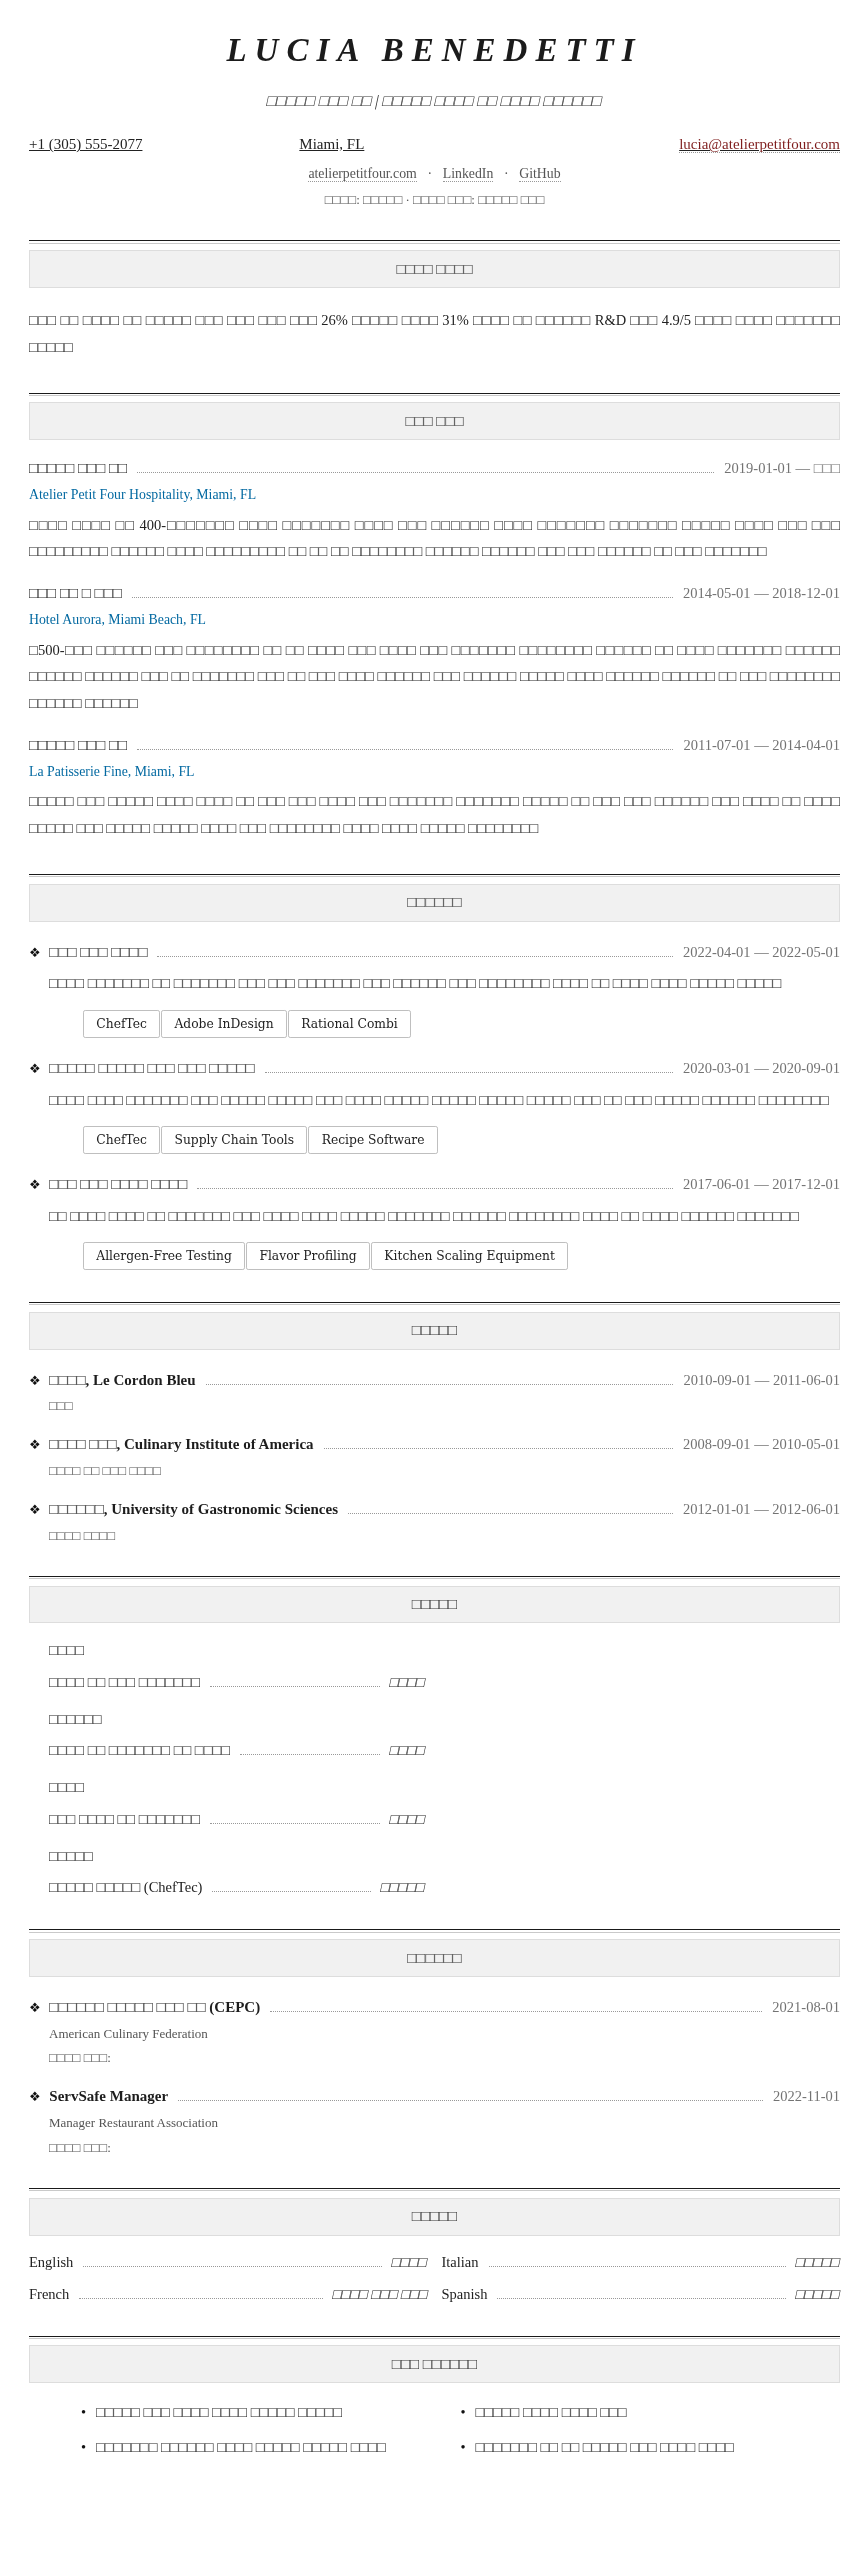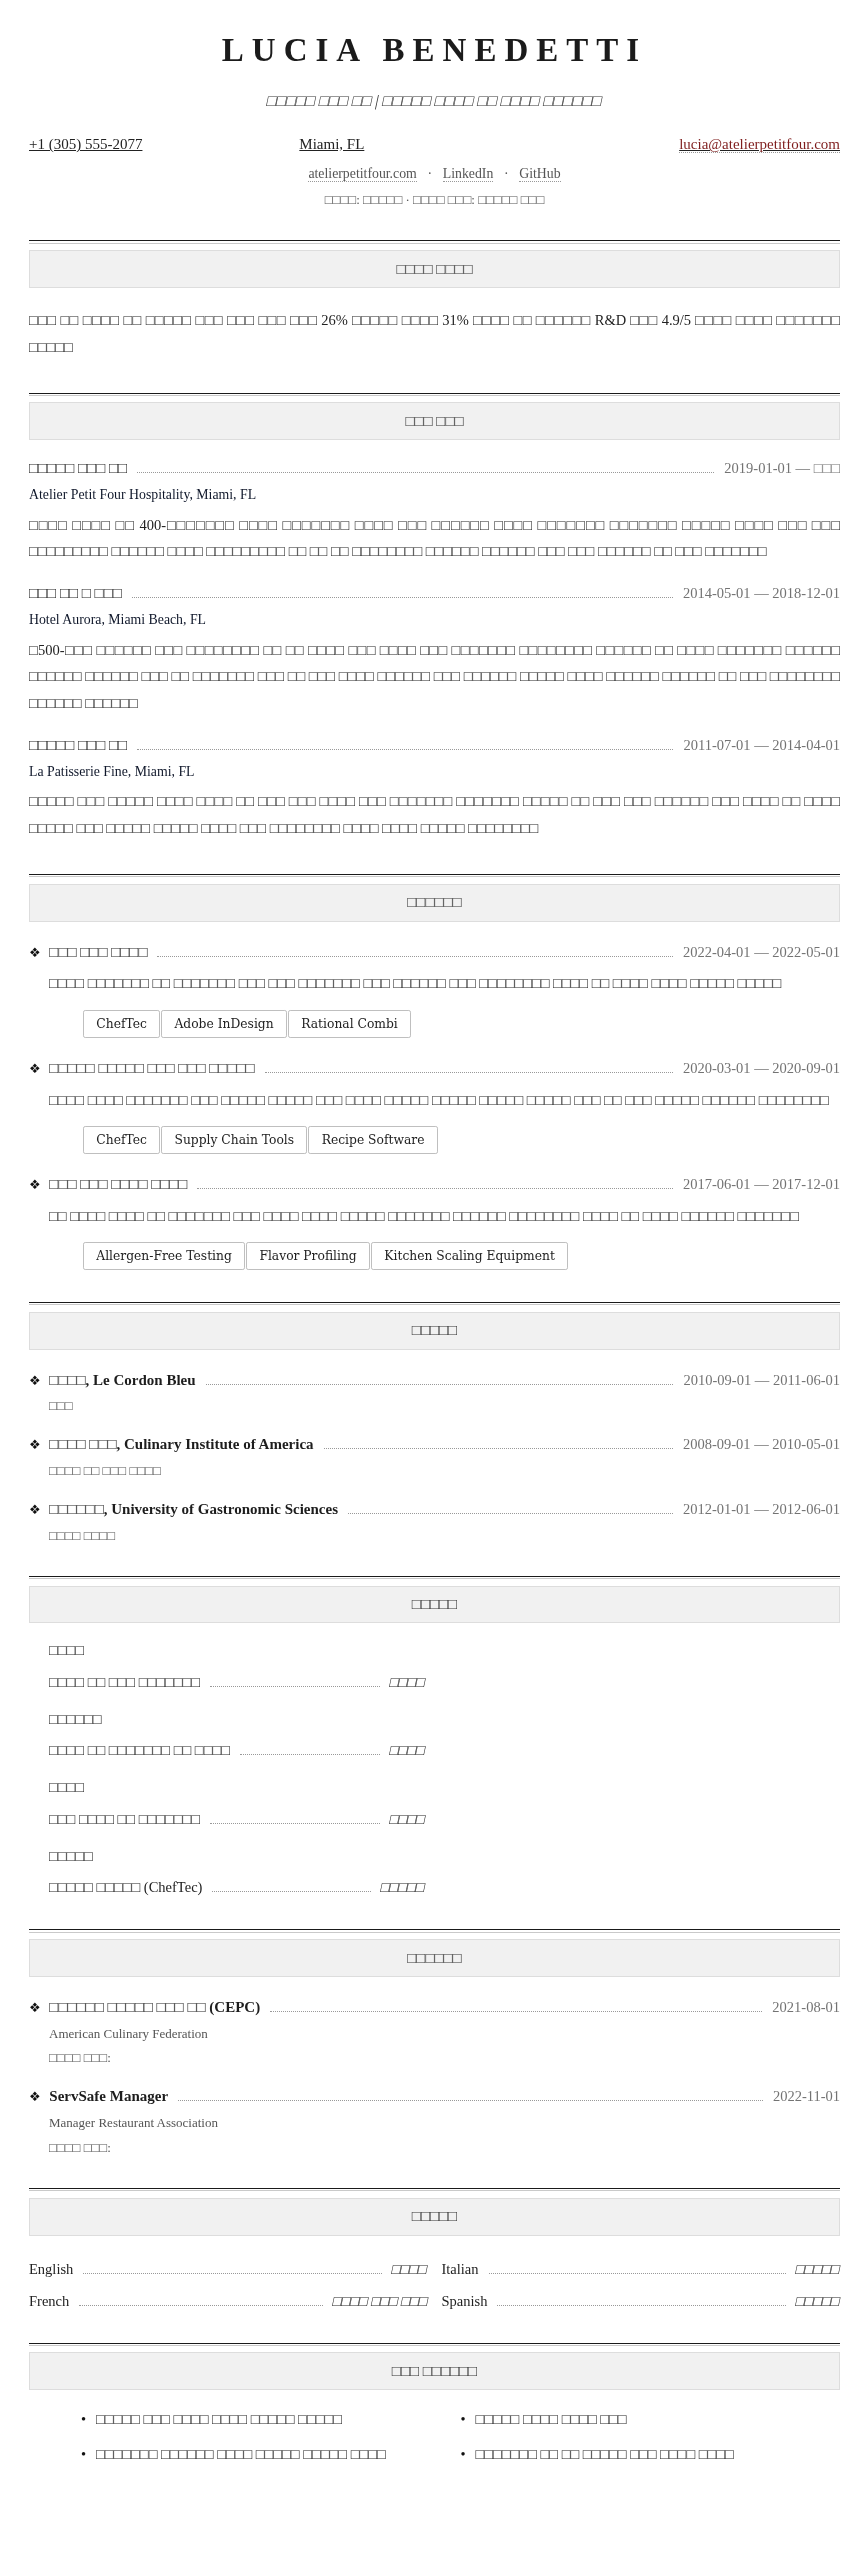--- a/index.html
+++ b/index.html
@@ -13,20 +13,21 @@
 
   
   .name {
     text-align: center;
     font-size: 33px;
     font-weight: 700;
     letter-spacing: 8px;
     color: #1b1b1b;
     margin-top: 8.7px;
     line-height: 1.2;
+    font-style: italic;
   }
   .tagline {
     text-align: center;
     font-size: 16px;
     color: #333333;
     margin-top: 22px;
   }
   .skew { display: inline-block; transform: skewX(-12deg); }
   .contact-row {
     display: flex;
@@ -84,21 +85,21 @@
     flex: 1;
     border-bottom: 0.7px dotted #999999;
     margin: 0 10px 5px 10px;
     min-width: 22px;
   }
   .date { font-size: 14.5px; color: #737373; white-space: nowrap; font-weight: 400; }
 
   
   .job { margin-top: 20px; }
   .job-title { font-size: 15px; font-weight: 700; color: #1d1d1d; }
-  .company { margin-top: 8.7px; font-size: 13.8px; color: #0f172a; }
+  .company { margin-top: 8.7px; font-size: 13.8px; color: #0369a1; }
   .desc {
     margin: 8.7px 0 0 0;
     font-size: 14.5px;
     line-height: 1.85;
     text-align: justify;
     color: #222222;
   }
 
   
   .entry { margin-top: 22px; }
@@ -123,21 +124,21 @@
   .skill-cat { font-size: 14.5px; font-weight: 700; color: #222222; }
   .skill-row { margin-top: 14.5px; font-size: 14.5px; color: #222222; }
   .level { font-size: 14.5px; color: #222222; white-space: nowrap; }
 
   
   .lang-grid {
     display: grid;
     grid-template-columns: 1fr 1fr;
     column-gap: 33px;
     row-gap: 22px;
-    margin-top: 25px;
+    margin-top: 18px;
     gap: 14px;
   }
   .lang-name { font-size: 14.5px; color: #222222; }
 
   
   .ach-grid {
     display: grid;
     grid-template-columns: 1fr 1fr;
     column-gap: 22px;
     row-gap: 13px;

